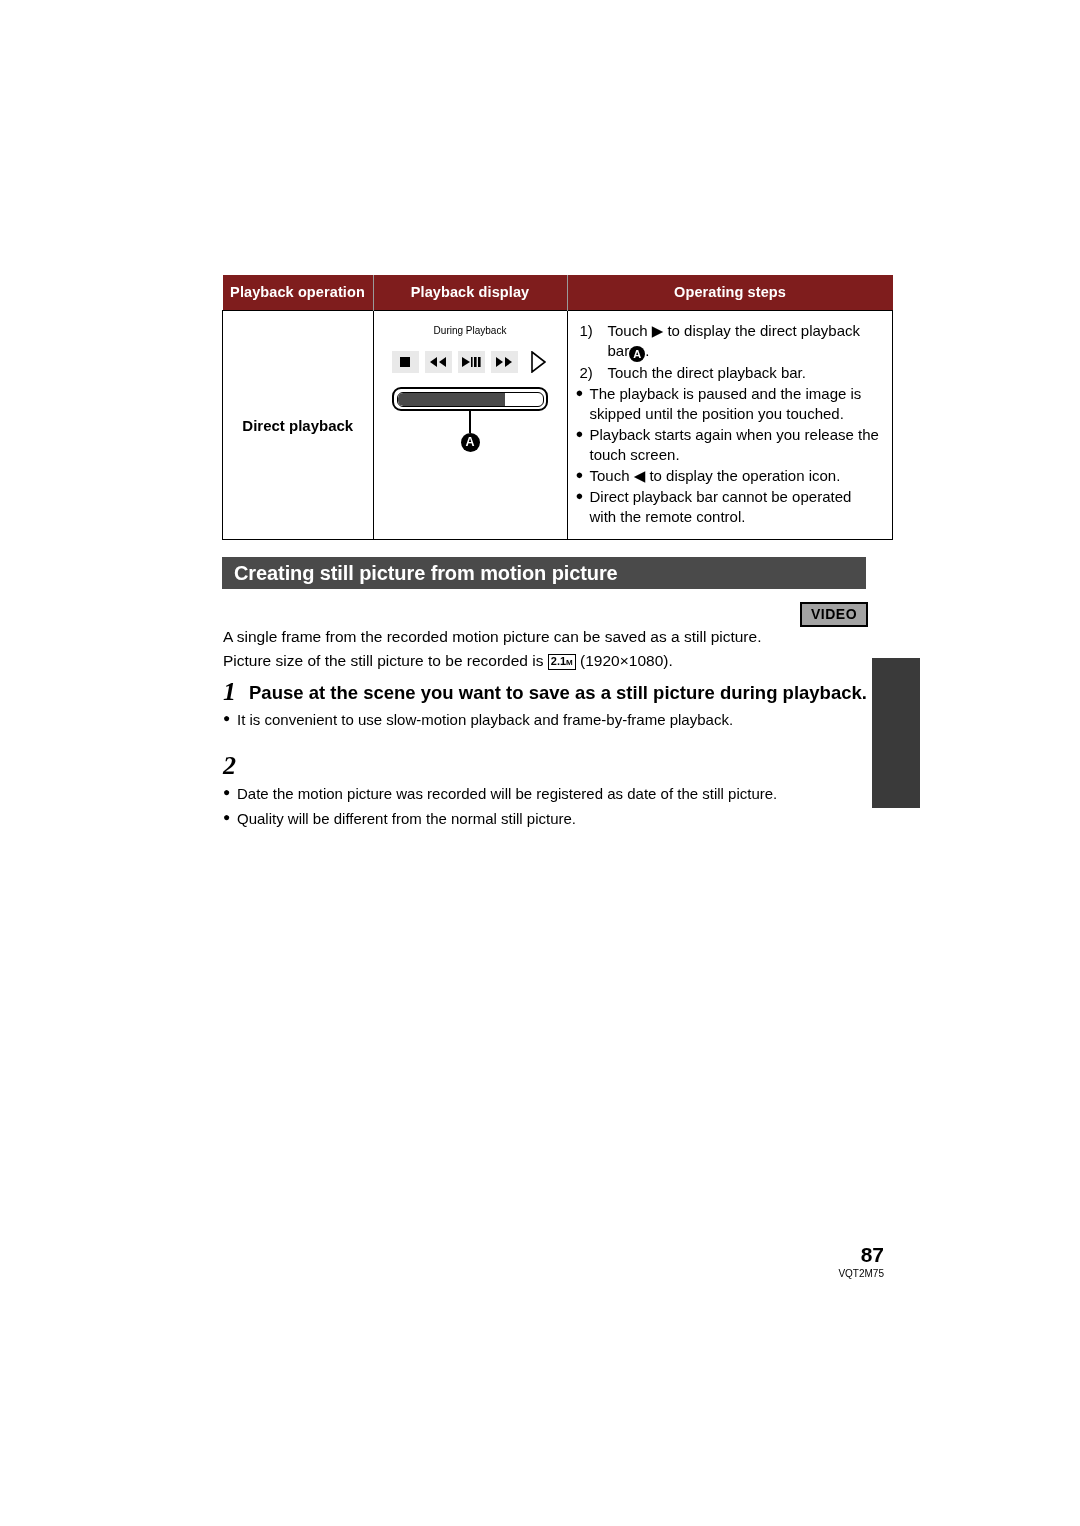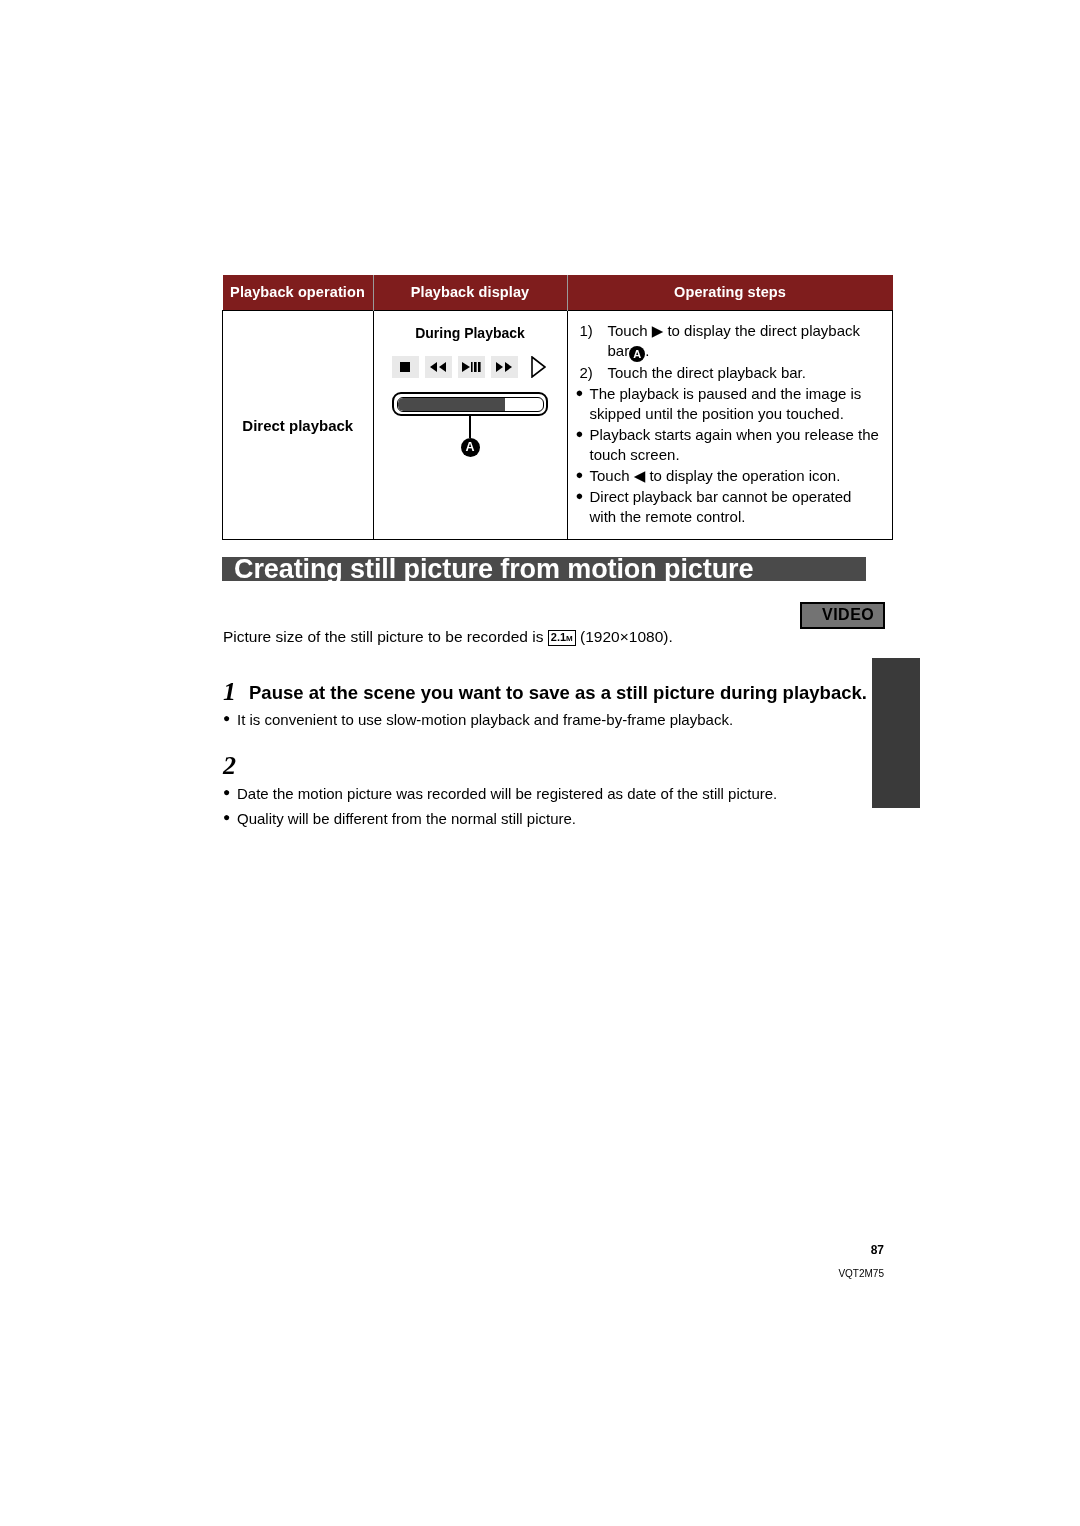--- a/index.html
+++ b/index.html
@@ -63,22 +63,22 @@
     padding: 10px 4px;
     margin-left: 48px;
   }
 
   
   .cell-disp {
     text-align: center;
     padding: 14px 6px 18px 6px !important;
   }
   .disp-title {
-    font-size: 14px;
-    font-weight: bold;
+    font-size: 10px;
+    font-weight: normal;
     margin-bottom: 14px;
   }
   .icon-row {
     display: flex;
     justify-content: center;
     align-items: center;
     gap: 6px;
     margin-bottom: 13px;
   }
   .icon-btn {
@@ -184,43 +184,43 @@
     line-height: 1.45;
   }
   .bul-text { flex: 1; }
 
   
   .section-head {
     position: absolute;
     left: 222px;
     top: 557px;
     width: 644px;
-    height: 24px;
+    height: 32px;
     background: #4a4a4a;
     color: #ffffff;
-    font-size: 27px;
+    font-size: 20px;
     font-weight: bold;
     display: flex;
     align-items: center;
     padding-left: 12px;
     box-sizing: border-box;
     letter-spacing: -0.1px;
   }
 
   
   .video-badge {
     position: absolute;
     left: 800px;
     top: 602px;
     border: 2.5px solid #000000;
-    padding: 2px 9px 3px 20px;
-    font-size: 16px;
+    padding: 2px 9px 3px 9px;
+    font-size: 14px;
     font-weight: bold;
     letter-spacing: 0.5px;
-    background: #737373;
+    background: #a3a3a3;
   }
 
   
   .intro {
     position: absolute;
     left: 223px;
     top: 625px;
     width: 640px;
     font-size: 15.5px;
     line-height: 1.55;
@@ -282,21 +282,21 @@
     margin: 0 4px;
   }
 
   
   .page-num {
     position: absolute;
     left: 0;
     top: 1243px;
     width: 884px;
     text-align: right;
-    font-size: 12px;
+    font-size: 21px;
     font-weight: bold;
   }
   .doc-code {
     position: absolute;
     left: 0;
     top: 1268px;
     width: 884px;
     text-align: right;
     font-size: 10px;
     color: #000000;
@@ -398,20 +398,21 @@
       </td>
     </tr>
   </tbody>
 </table>
 
 <div class="section-head">Creating still picture from motion picture</div>
 
 <div class="video-badge">VIDEO</div>
 
 <div class="intro">
+  <div>A single frame from the recorded motion picture can be saved as a still picture.</div>
   <div>
     <span>Picture size of the still picture to be recorded is</span>
     <span class="size-badge"><span>2.1</span><sub>M</sub></span>
     <span>(1920×1080).</span>
   </div>
 </div>
 
 <div class="step" style="top:678px;">
   <div class="step-head">
     <div class="step-num">1</div>

